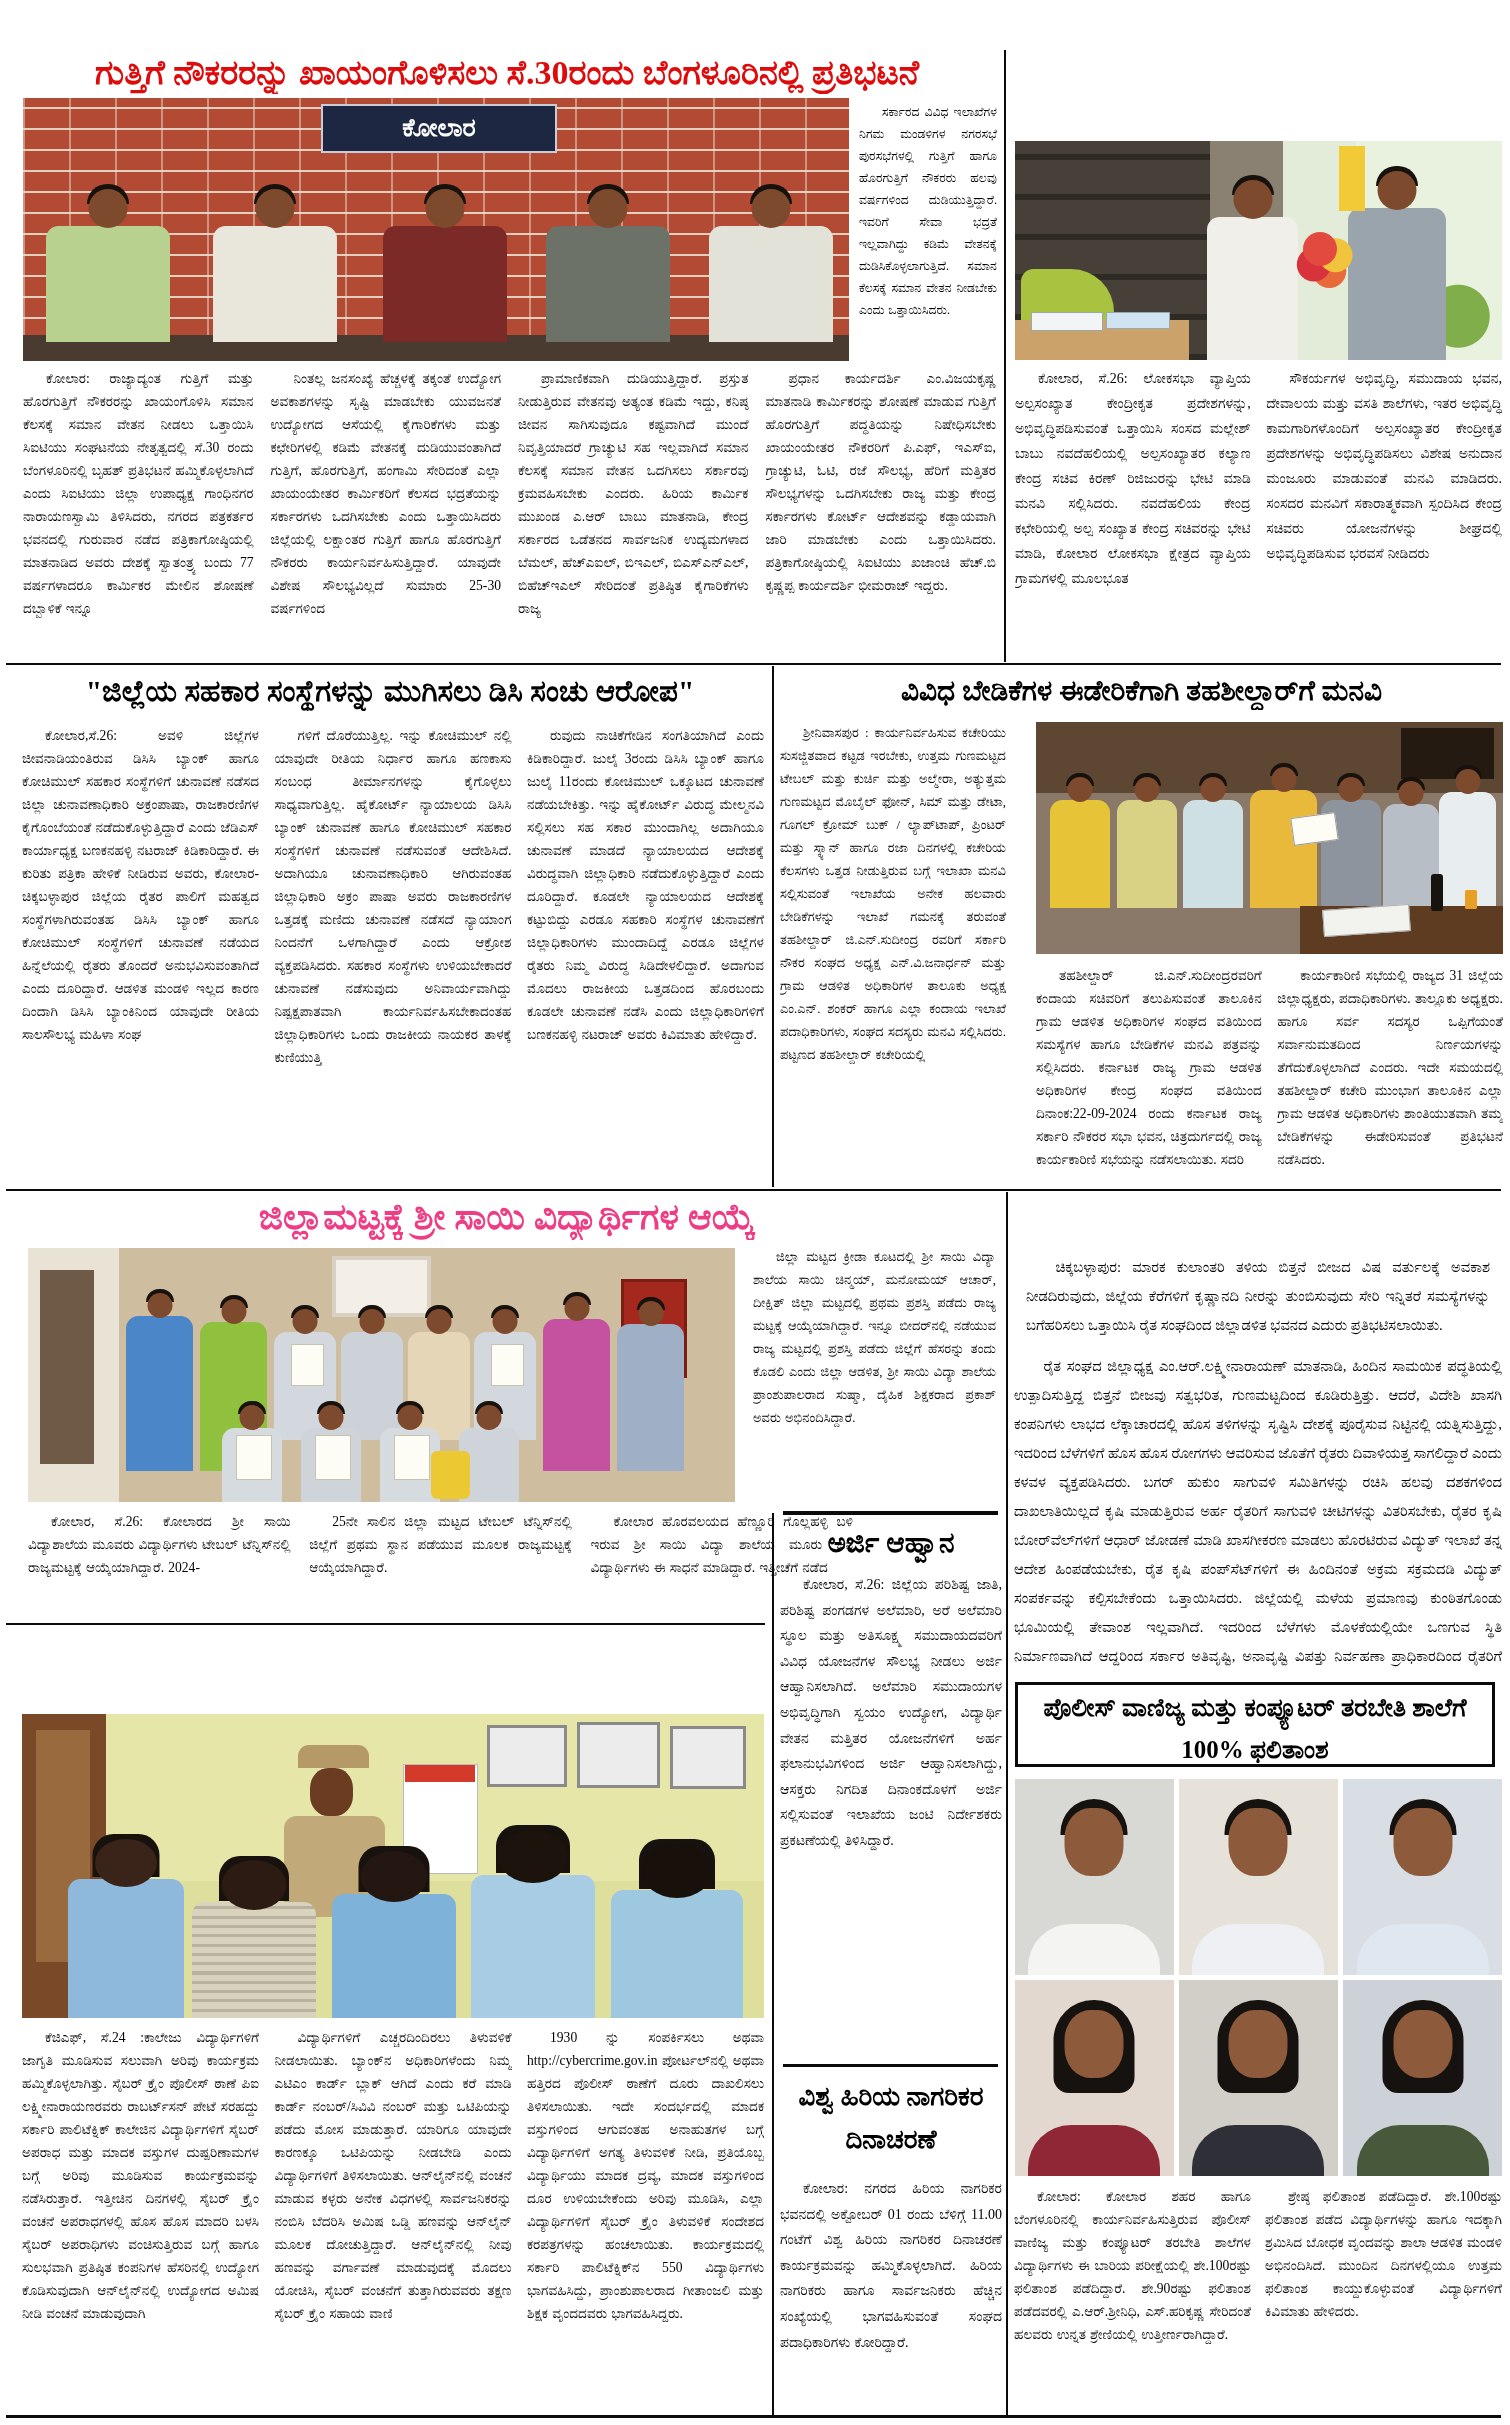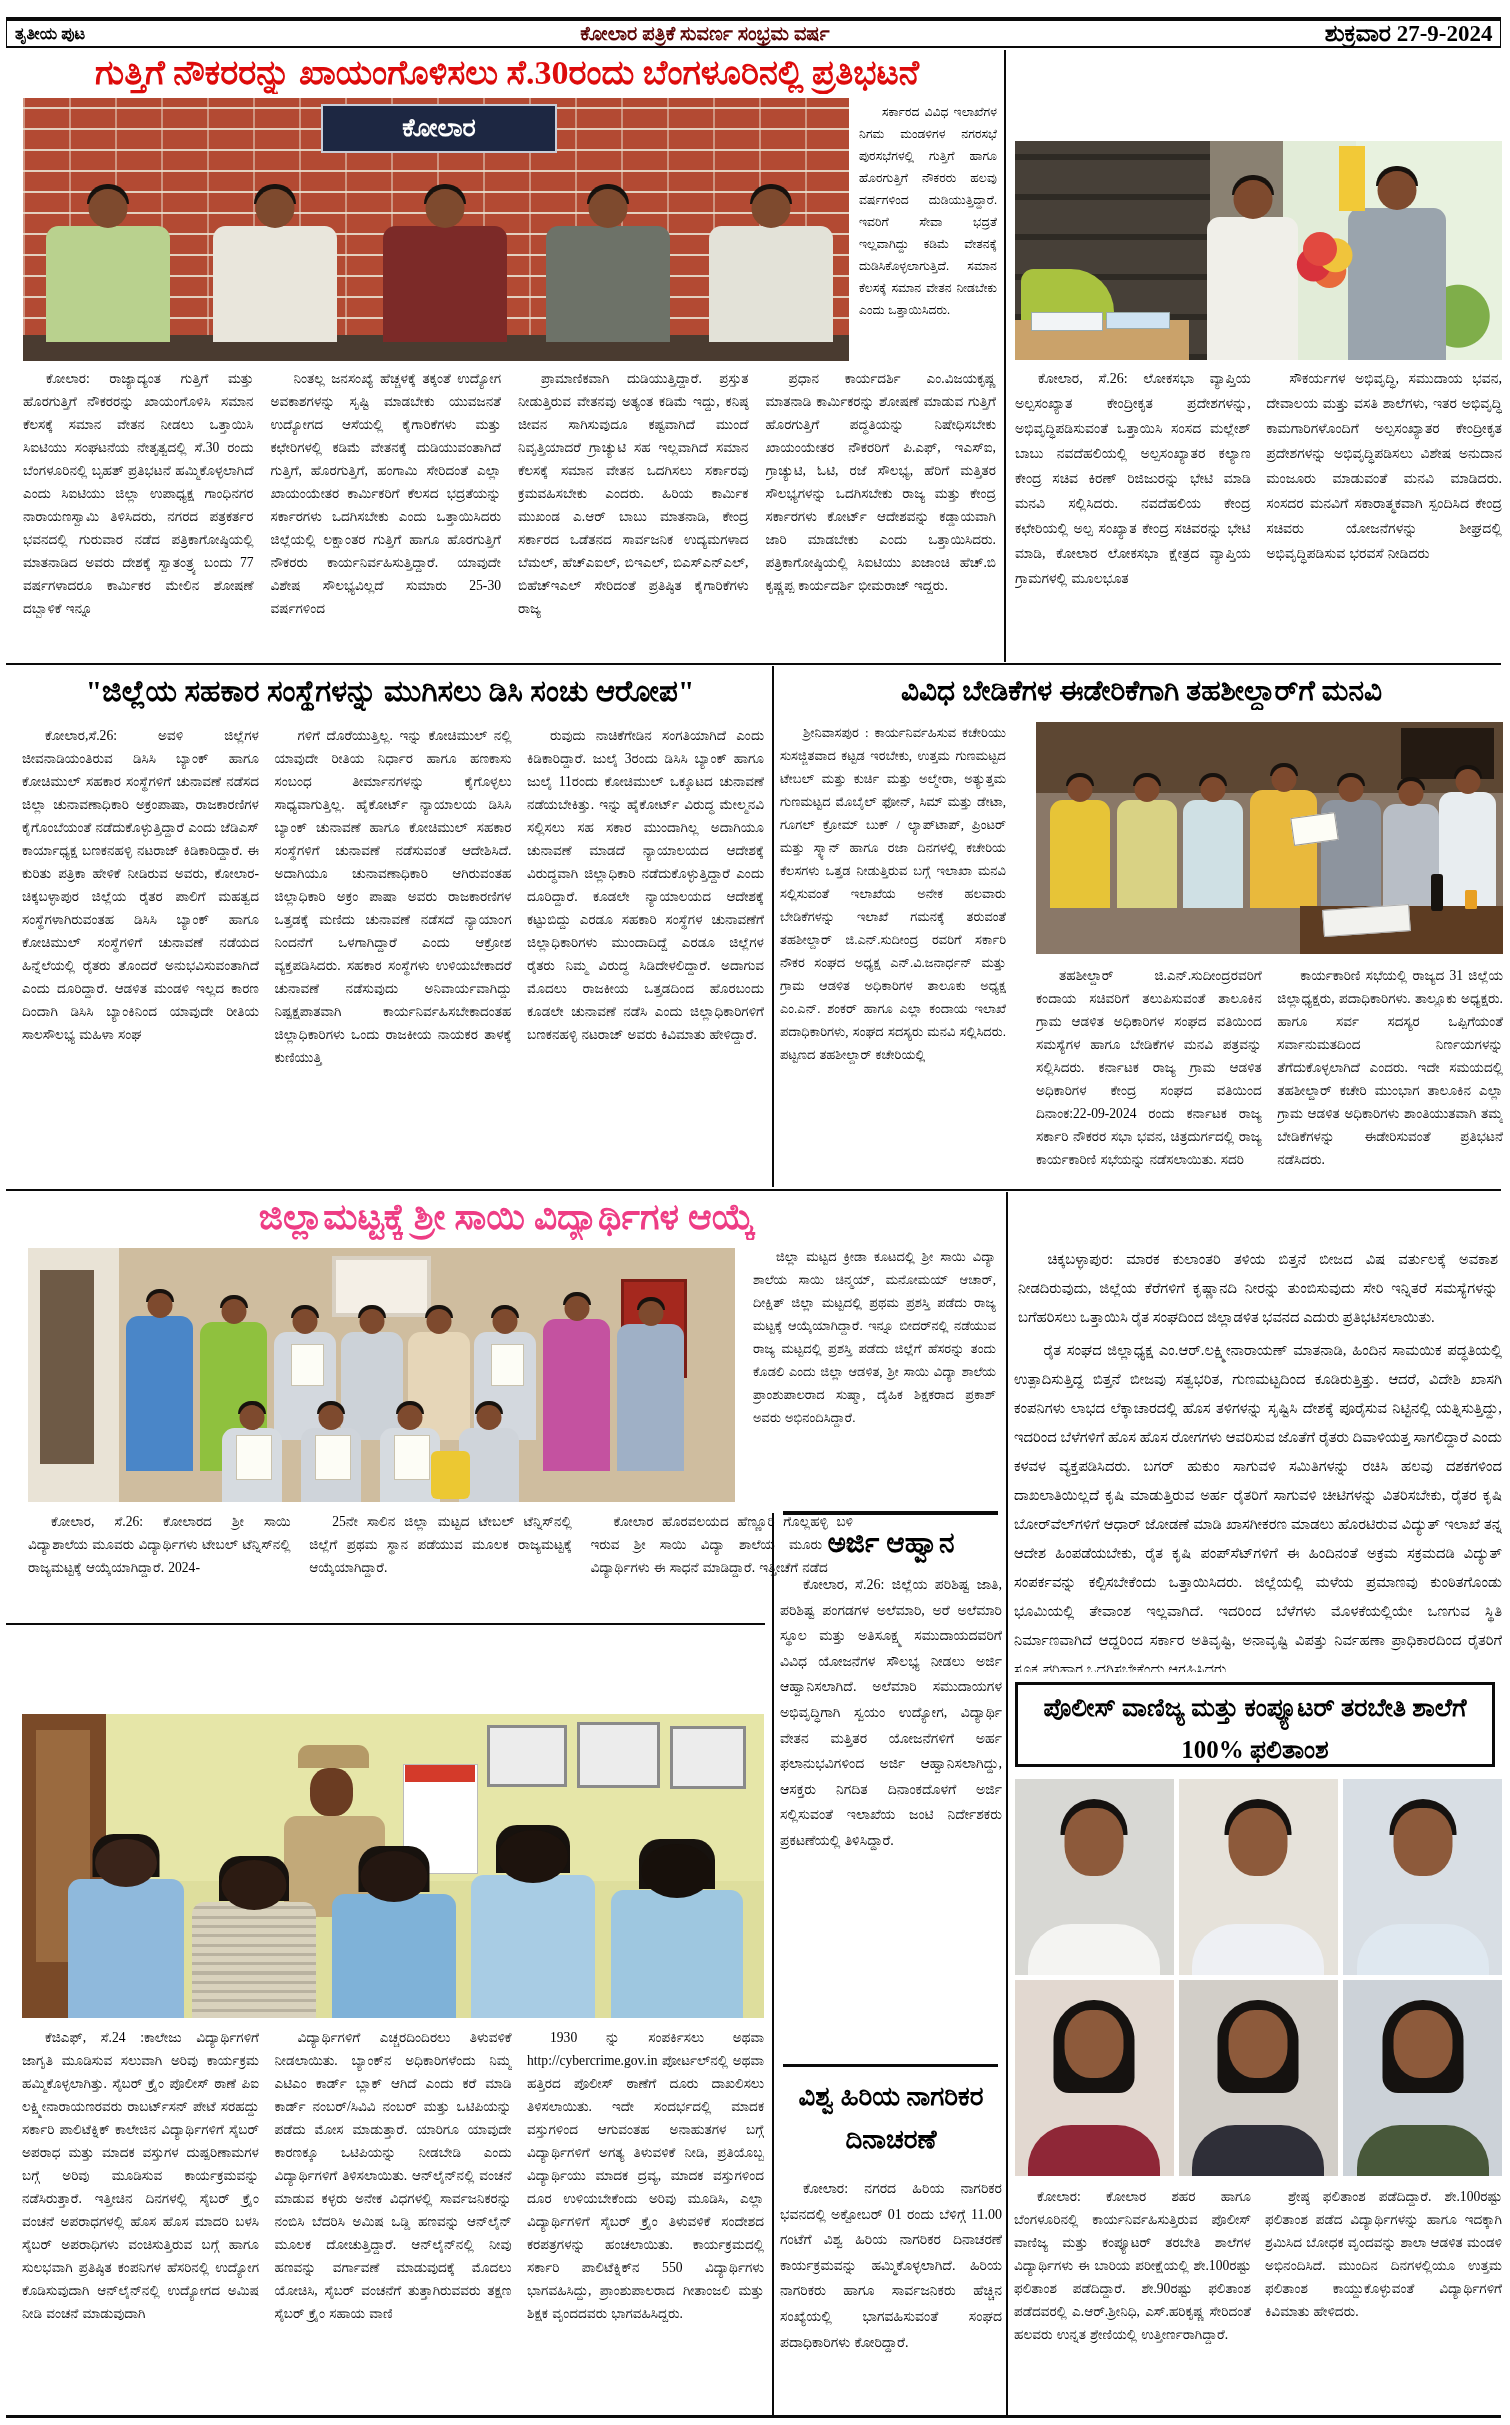--- a/index.html
+++ b/index.html
@@ -22,25 +22,20 @@
   .phead{position:absolute;left:50%;transform:translateX(-50%);top:29.4px;width:59px;height:68px;border-radius:44%;background:#8d5a3b;}
   .phair{position:absolute;left:50%;transform:translateX(-50%);top:20px;width:67px;height:36px;border-radius:34px 34px 0 0;background:#151210;}
   .pshoulder{position:absolute;left:50%;transform:translateX(-50%);bottom:0;width:132px;height:51px;border-radius:43px 43px 0 0;}
   .cert{position:absolute;background:#fdfdf6;border:0.8px solid #c9c2ae;}
 </style>
 </head>
 <body>
 
 <div class="page">
 
-  <div class="abs" style="left:6.2px;top:17px;width:1495px;height:31px;border-top:4.6px solid #0a0a0a;border-bottom:2.3px solid #0a0a0a;border-left:1.5px solid #0a0a0a;border-right:1.5px solid #0a0a0a;display:flex;align-items:center;justify-content:space-between;padding:0 7.7px;box-sizing:border-box;">
-    <span style="font-size:16.3px;font-weight:bold;">ತೃತೀಯ ಪುಟ</span>
-    <span style="font-size:19.4px;font-weight:bold;color:#5a0505;">ಕೋಲಾರ ಪತ್ರಿಕೆ ಸುವರ್ಣ ಸಂಭ್ರಮ ವರ್ಷ</span>
-    <span style="font-size:23px;font-weight:bold;">ಶುಕ್ರವಾರ 27-9-2024</span>
-  </div>
 
   <div class="hl" style="left:15.5px;top:51px;width:983px;height:43px;font-size:34px;line-height:43px;color:#dd0b0b;white-space:nowrap;">ಗುತ್ತಿಗೆ ನೌಕರರನ್ನು ಖಾಯಂಗೊಳಿಸಲು ಸೆ.30ರಂದು ಬೆಂಗಳೂರಿನಲ್ಲಿ ಪ್ರತಿಭಟನೆ</div>
 
   <div class="ph" style="left:23px;top:98px;width:826px;height:263px;background-color:#b34a33;background-image:repeating-linear-gradient(0deg, rgba(232,222,206,0.9) 0 2.3px, rgba(0,0,0,0) 2.3px 21px),repeating-linear-gradient(90deg, rgba(232,222,206,0.5) 0 2.3px, rgba(0,0,0,0) 2.3px 46px);">
     <div class="abs" style="left:298px;top:6.2px;width:232px;height:45px;background:#1d2742;border:2.3px solid #c8cdd8;color:#fff;font-size:25px;font-weight:bold;display:flex;align-items:center;justify-content:center;">
       <span>ಕೋಲಾರ</span>
     </div>
     <div class="abs" style="left:0;bottom:0;width:100%;height:26px;background:#4a3b30;"></div>
     <div class="fig" style="left:23px;bottom:18.6px;width:124px;height:116px;">
         <div class="torso" style="background:#b9d18e;"></div>
@@ -254,21 +249,21 @@
   <div class="colrow" style="left:28px;top:1510px;width:825px;height:107px;gap:18.6px;">
     <div class="bodycol">ಕೋಲಾರ, ಸೆ.26: ಕೋಲಾರದ ಶ್ರೀ ಸಾಯಿ ವಿದ್ಯಾಶಾಲೆಯ ಮೂವರು ವಿದ್ಯಾರ್ಥಿಗಳು ಟೇಬಲ್ ಟೆನ್ನಿಸ್‌ನಲ್ಲಿ ರಾಜ್ಯಮಟ್ಟಕ್ಕೆ ಆಯ್ಕೆಯಾಗಿದ್ದಾರೆ. 2024-</div>
     <div class="bodycol">25ನೇ ಸಾಲಿನ ಜಿಲ್ಲಾ ಮಟ್ಟದ ಟೇಬಲ್ ಟೆನ್ನಿಸ್‌ನಲ್ಲಿ ಜಿಲ್ಲೆಗೆ ಪ್ರಥಮ ಸ್ಥಾನ ಪಡೆಯುವ ಮೂಲಕ ರಾಜ್ಯಮಟ್ಟಕ್ಕೆ ಆಯ್ಕೆಯಾಗಿದ್ದಾರೆ.</div>
     <div class="bodycol">ಕೋಲಾರ ಹೊರವಲಯದ ಹೆಣ್ಣೂರಿ ಗೊಲ್ಲಹಳ್ಳಿ ಬಳಿ ಇರುವ ಶ್ರೀ ಸಾಯಿ ವಿದ್ಯಾ ಶಾಲೆಯ ಮೂರು ಜನ ವಿದ್ಯಾರ್ಥಿಗಳು ಈ ಸಾಧನೆ ಮಾಡಿದ್ದಾರೆ. ಇತ್ತೀಚೆಗೆ ನಡೆದ</div>
   </div>
 
   <div class="rule" style="left:1006px;top:1192px;width:1.5px;height:1223px;"></div>
 
 
   <div class="abs" style="left:1014px;top:1241px;width:488px;height:431px;overflow:hidden;font-size:14.7px;line-height:29px;text-align:justify;">
-    <p style="margin:4px;text-indent:29.4px;font-family:Liberation Serif, serif;">ಚಿಕ್ಕಬಳ್ಳಾಪುರ: ಮಾರಕ ಕುಲಾಂತರಿ ತಳಿಯ ಬಿತ್ತನೆ ಬೀಜದ ವಿಷ ವರ್ತುಲಕ್ಕೆ ಅವಕಾಶ ನೀಡದಿರುವುದು, ಜಿಲ್ಲೆಯ ಕೆರೆಗಳಿಗೆ ಕೃಷ್ಣಾನದಿ ನೀರನ್ನು ತುಂಬಿಸುವುದು ಸೇರಿ ಇನ್ನಿತರೆ ಸಮಸ್ಯೆಗಳನ್ನು ಬಗೆಹರಿಸಲು ಒತ್ತಾಯಿಸಿ ರೈತ ಸಂಘದಿಂದ ಜಿಲ್ಲಾಡಳಿತ ಭವನದ ಎದುರು ಪ್ರತಿಭಟಿಸಲಾಯಿತು.</p>
+    <p style="margin:12px;text-indent:29.4px;font-family:Liberation Serif, serif;">ಚಿಕ್ಕಬಳ್ಳಾಪುರ: ಮಾರಕ ಕುಲಾಂತರಿ ತಳಿಯ ಬಿತ್ತನೆ ಬೀಜದ ವಿಷ ವರ್ತುಲಕ್ಕೆ ಅವಕಾಶ ನೀಡದಿರುವುದು, ಜಿಲ್ಲೆಯ ಕೆರೆಗಳಿಗೆ ಕೃಷ್ಣಾನದಿ ನೀರನ್ನು ತುಂಬಿಸುವುದು ಸೇರಿ ಇನ್ನಿತರೆ ಸಮಸ್ಯೆಗಳನ್ನು ಬಗೆಹರಿಸಲು ಒತ್ತಾಯಿಸಿ ರೈತ ಸಂಘದಿಂದ ಜಿಲ್ಲಾಡಳಿತ ಭವನದ ಎದುರು ಪ್ರತಿಭಟಿಸಲಾಯಿತು.</p>
     <p style="margin:0;text-indent:29.4px;">ರೈತ ಸಂಘದ ಜಿಲ್ಲಾಧ್ಯಕ್ಷ ಎಂ.ಆರ್.ಲಕ್ಷ್ಮೀನಾರಾಯಣ್ ಮಾತನಾಡಿ, ಹಿಂದಿನ ಸಾಮಯಿಕ ಪದ್ಧತಿಯಲ್ಲಿ ಉತ್ಪಾದಿಸುತ್ತಿದ್ದ ಬಿತ್ತನೆ ಬೀಜವು ಸತ್ವಭರಿತ, ಗುಣಮಟ್ಟದಿಂದ ಕೂಡಿರುತ್ತಿತ್ತು. ಆದರೆ, ವಿದೇಶಿ ಖಾಸಗಿ ಕಂಪನಿಗಳು ಲಾಭದ ಲೆಕ್ಕಾಚಾರದಲ್ಲಿ ಹೊಸ ತಳಿಗಳನ್ನು ಸೃಷ್ಟಿಸಿ ದೇಶಕ್ಕೆ ಪೂರೈಸುವ ನಿಟ್ಟಿನಲ್ಲಿ ಯತ್ನಿಸುತ್ತಿದ್ದು, ಇದರಿಂದ ಬೆಳೆಗಳಿಗೆ ಹೊಸ ಹೊಸ ರೋಗಗಳು ಆವರಿಸುವ ಜೊತೆಗೆ ರೈತರು ದಿವಾಳಿಯತ್ತ ಸಾಗಲಿದ್ದಾರೆ ಎಂದು ಕಳವಳ ವ್ಯಕ್ತಪಡಿಸಿದರು. ಬಗರ್ ಹುಕುಂ ಸಾಗುವಳಿ ಸಮಿತಿಗಳನ್ನು ರಚಿಸಿ ಹಲವು ದಶಕಗಳಿಂದ ದಾಖಲಾತಿಯಿಲ್ಲದೆ ಕೃಷಿ ಮಾಡುತ್ತಿರುವ ಅರ್ಹ ರೈತರಿಗೆ ಸಾಗುವಳಿ ಚೀಟಿಗಳನ್ನು ವಿತರಿಸಬೇಕು, ರೈತರ ಕೃಷಿ ಬೋರ್‌ವೆಲ್‌ಗಳಿಗೆ ಆಧಾರ್ ಜೋಡಣೆ ಮಾಡಿ ಖಾಸಗೀಕರಣ ಮಾಡಲು ಹೊರಟಿರುವ ವಿದ್ಯುತ್ ಇಲಾಖೆ ತನ್ನ ಆದೇಶ ಹಿಂಪಡೆಯಬೇಕು, ರೈತ ಕೃಷಿ ಪಂಪ್‌ಸೆಟ್‌ಗಳಿಗೆ ಈ ಹಿಂದಿನಂತೆ ಅಕ್ರಮ ಸಕ್ರಮದಡಿ ವಿದ್ಯುತ್ ಸಂಪರ್ಕವನ್ನು ಕಲ್ಪಿಸಬೇಕೆಂದು ಒತ್ತಾಯಿಸಿದರು. ಜಿಲ್ಲೆಯಲ್ಲಿ ಮಳೆಯ ಪ್ರಮಾಣವು ಕುಂಠಿತಗೊಂಡು ಭೂಮಿಯಲ್ಲಿ ತೇವಾಂಶ ಇಲ್ಲವಾಗಿದೆ. ಇದರಿಂದ ಬೆಳೆಗಳು ಮೊಳಕೆಯಲ್ಲಿಯೇ ಒಣಗುವ ಸ್ಥಿತಿ ನಿರ್ಮಾಣವಾಗಿದೆ ಆದ್ದರಿಂದ ಸರ್ಕಾರ ಅತಿವೃಷ್ಟಿ, ಅನಾವೃಷ್ಟಿ ವಿಪತ್ತು ನಿರ್ವಹಣಾ ಪ್ರಾಧಿಕಾರದಿಂದ ರೈತರಿಗೆ ಸೂಕ್ತ ಪರಿಹಾರ ಒದಗಿಸಬೇಕೆಂದು ಆಗ್ರಹಿಸಿದರು.</p>
   </div>
 
   <div class="rule" style="left:772px;top:1513px;width:1.5px;height:902px;"></div>
   <div class="rule" style="left:783px;top:1511px;width:215px;height:3.9px;"></div>
 
   <div class="hl" style="left:780px;top:1522px;width:222px;height:42px;font-size:28px;line-height:42px;">ಅರ್ಜಿ ಆಹ್ವಾನ</div>
   <div class="bodycol abs" style="left:780px;top:1572px;width:222px;height:485px;font-size:14px;line-height:25.6px;">ಕೋಲಾರ, ಸೆ.26: ಜಿಲ್ಲೆಯ ಪರಿಶಿಷ್ಟ ಜಾತಿ, ಪರಿಶಿಷ್ಟ ಪಂಗಡಗಳ ಅಲೆಮಾರಿ, ಅರೆ ಅಲೆಮಾರಿ ಸ್ಥೂಲ ಮತ್ತು ಅತಿಸೂಕ್ಷ್ಮ ಸಮುದಾಯದವರಿಗೆ ವಿವಿಧ ಯೋಜನೆಗಳ ಸೌಲಭ್ಯ ನೀಡಲು ಅರ್ಜಿ ಆಹ್ವಾನಿಸಲಾಗಿದೆ. ಅಲೆಮಾರಿ ಸಮುದಾಯಗಳ ಅಭಿವೃದ್ಧಿಗಾಗಿ ಸ್ವಯಂ ಉದ್ಯೋಗ, ವಿದ್ಯಾರ್ಥಿ ವೇತನ ಮತ್ತಿತರ ಯೋಜನೆಗಳಿಗೆ ಅರ್ಹ ಫಲಾನುಭವಿಗಳಿಂದ ಅರ್ಜಿ ಆಹ್ವಾನಿಸಲಾಗಿದ್ದು, ಆಸಕ್ತರು ನಿಗದಿತ ದಿನಾಂಕದೊಳಗೆ ಅರ್ಜಿ ಸಲ್ಲಿಸುವಂತೆ ಇಲಾಖೆಯ ಜಂಟಿ ನಿರ್ದೇಶಕರು ಪ್ರಕಟಣೆಯಲ್ಲಿ ತಿಳಿಸಿದ್ದಾರೆ.</div>
 
   <div class="rule" style="left:783px;top:2064px;width:215px;height:3.1px;"></div>

